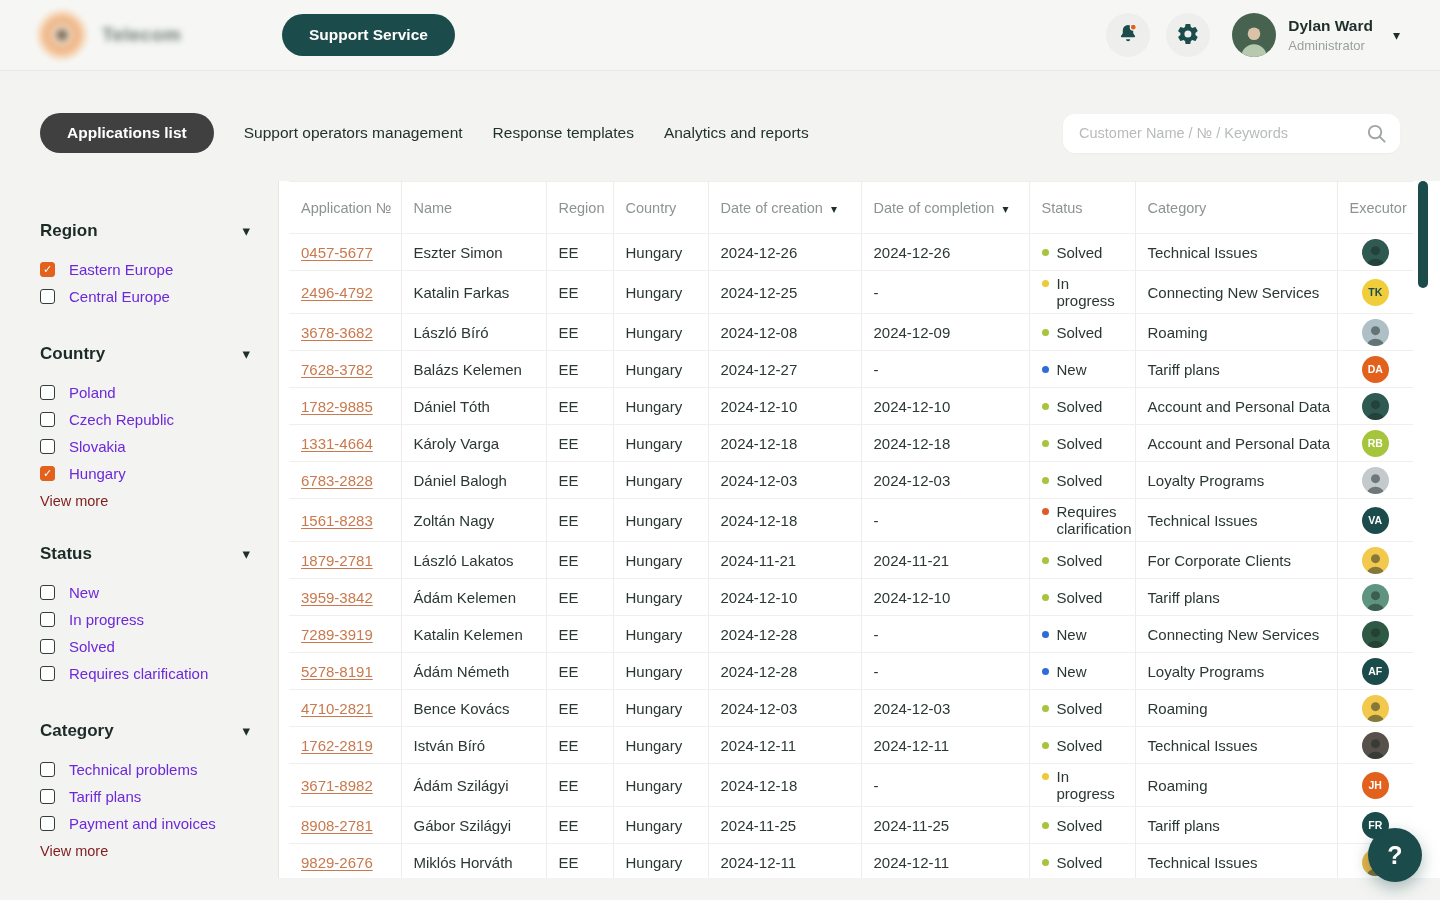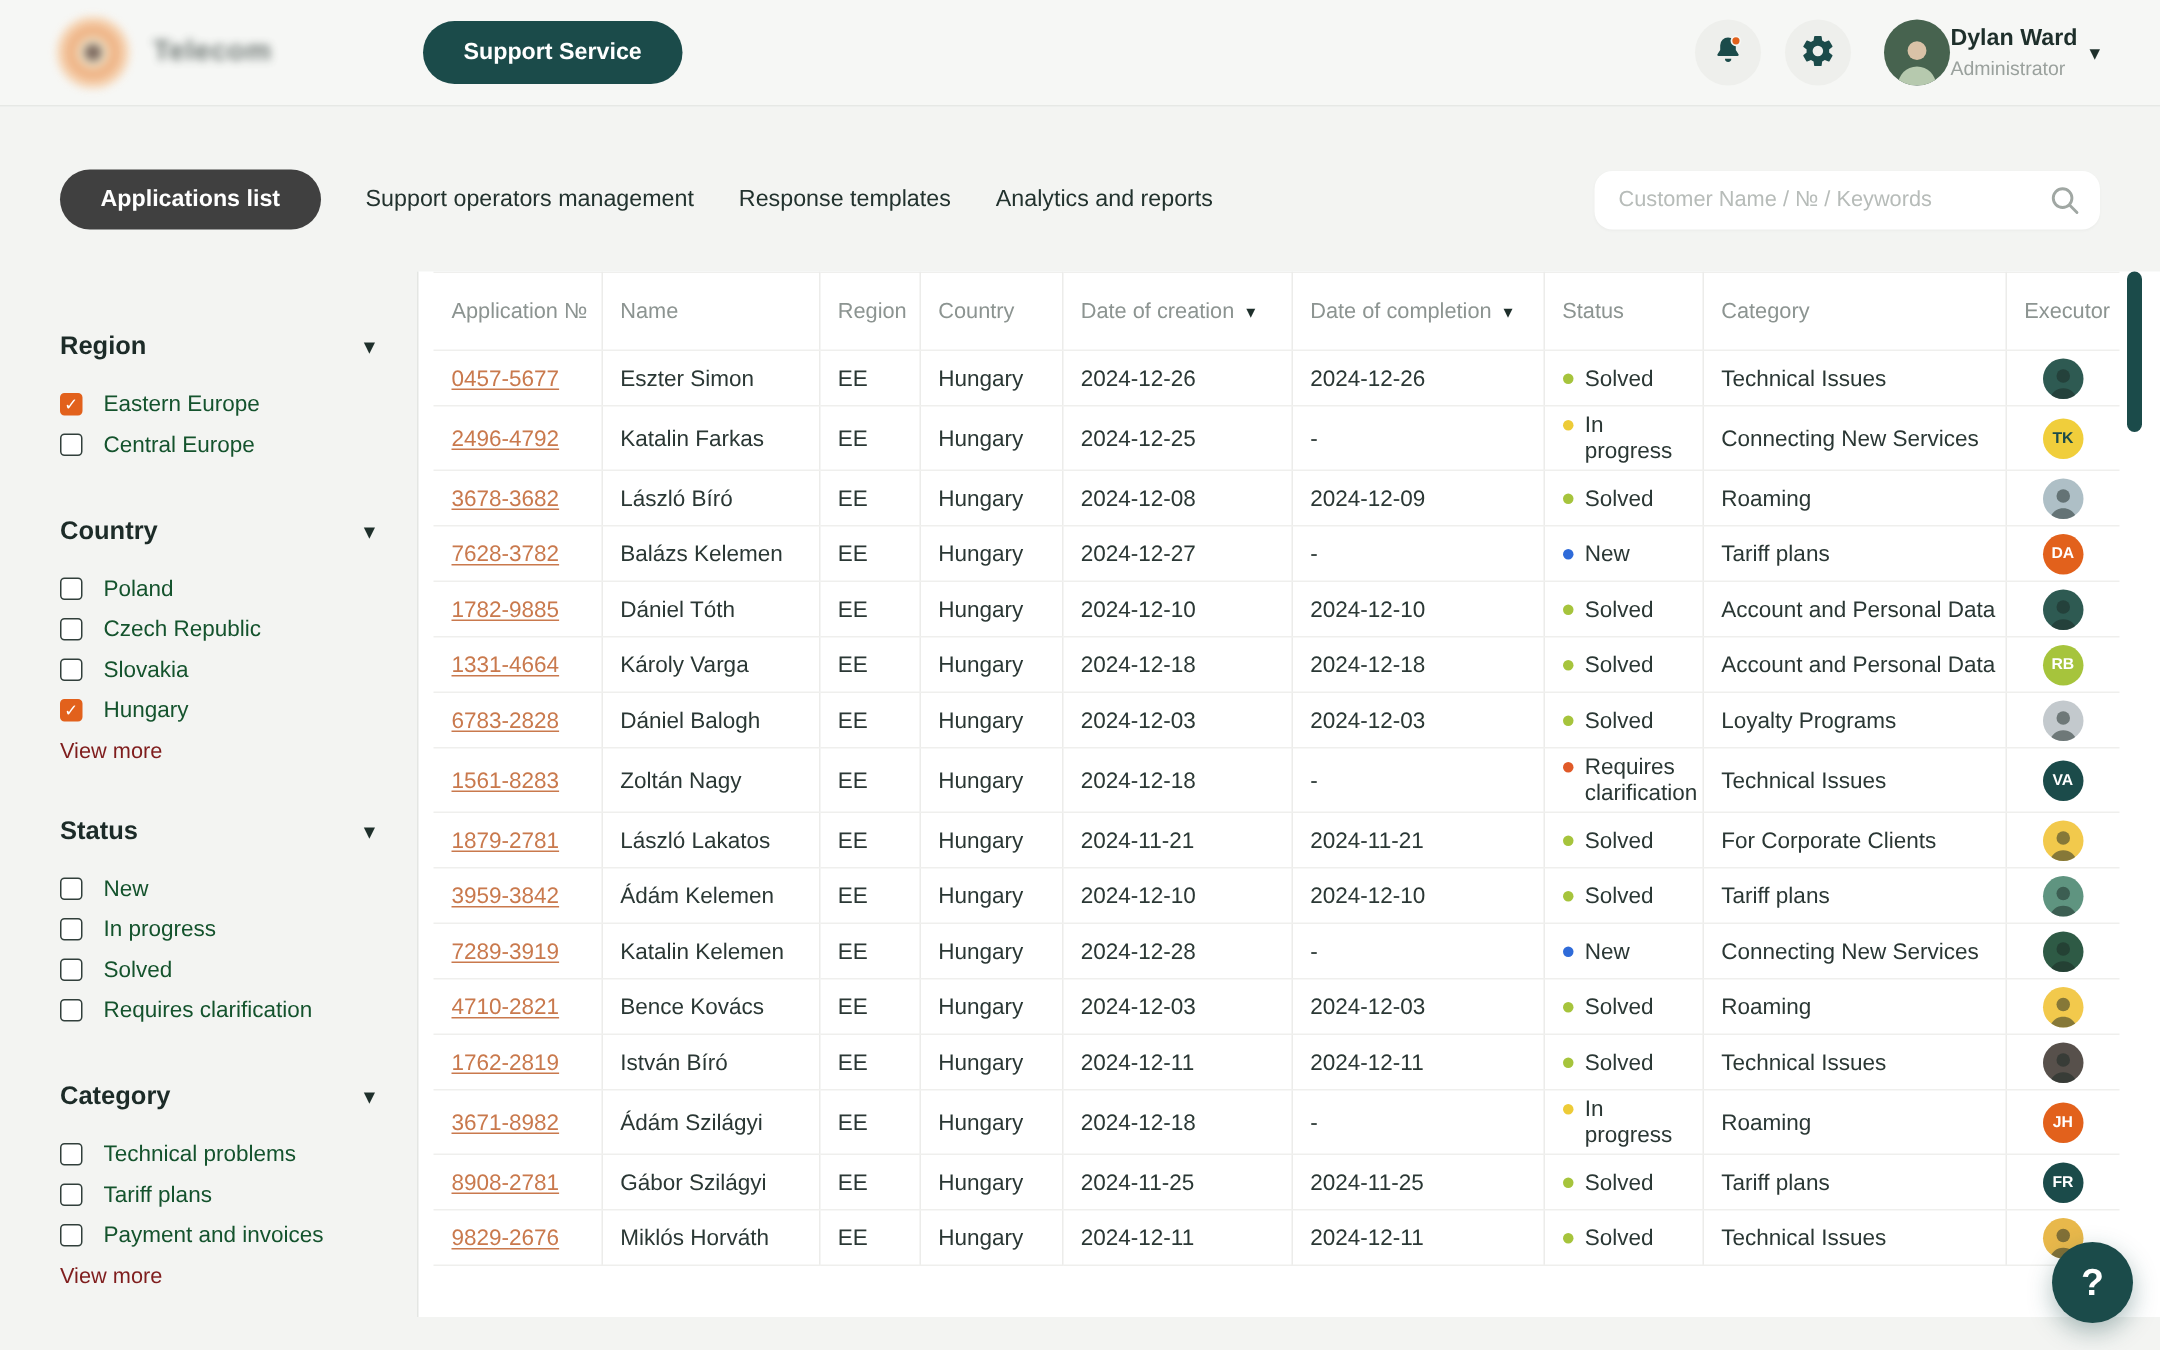--- a/index.html
+++ b/index.html
@@ -27,21 +27,21 @@
   .support-btn {
     margin-left:32px; background:#1b4b4a; color:#fff; border:none; cursor:pointer;
     font-family:inherit; font-size:15.5px; font-weight:bold;
     padding:12px 27px; border-radius:22px; white-space:nowrap;
   }
   .top-right { margin-left:auto; display:flex; align-items:center; gap:16px; }
   .icon-btn {
     width:44px; height:44px; border-radius:50%; background:#eeefec;
     display:flex; align-items:center; justify-content:center; cursor:pointer; border:none;
   }
-  .user-chip { display:flex; align-items:center; margin-left:6px; cursor:pointer; }
+  .user-chip { display:flex; align-items:center; gap:12px; margin-left:6px; cursor:pointer; }
   .user-avatar {
     width:44px; height:44px; border-radius:50%; background:#47634f; overflow:hidden;
     display:flex; align-items:flex-end; justify-content:center;
   }
   .user-meta { line-height:1.2; }
   .user-name { font-size:15.5px; font-weight:bold; color:#1e2f2b; }
   .user-role { font-size:13px; color:#9aa19d; margin-top:2px; }
   .chev { color:#1e2f2b; font-size:13px; }
   .user-chev { margin-left:8px; font-size:14px; }
 
@@ -74,21 +74,21 @@
   .filter-title-text { font-size:17px; font-weight:bold; color:#1c2b28; }
   .filter-title .chev { font-size:15px; }
   .filter-options { margin-top:12px; }
   .filter-option { display:flex; align-items:center; gap:14px; height:27px; cursor:pointer; }
   .cb {
     width:15px; height:15px; border:1.6px solid #313f3b; border-radius:3px; background:#fff;
     display:flex; align-items:center; justify-content:center;
     font-size:11px; color:#fff; flex:0 0 auto;
   }
   .cb.checked { background:#e2611c; border-color:#e2611c; }
-  .opt-label { font-size:15px; color:#14532d; }
+  .opt-label { font-size:15px; color:#6d28d9; }
   .view-more {
     display:inline-block; margin-top:6px; font-size:14.5px; color:#7f1d1d;
     text-decoration-style:dashed; text-underline-offset:3px; cursor:pointer;
   }
 
   
   .table-panel {
     position:absolute; left:278px; top:181px; width:1162px; height:697px;
     background:#fff; border-left:1px solid #e4e6e3; overflow:hidden;
   }
@@ -528,20 +528,38 @@
        <td class="exec-cell">
             <span class="avatar" style="background:#2E5A45">
               <svg width="27" height="27" viewBox="0 0 24 24">
                 <circle cx="12" cy="8.6" r="4" fill="rgba(25,40,36,.5)"></circle>
                 <path d="M3.8 24c0-4.6 3.7-8.2 8.2-8.2s8.2 3.6 8.2 8.2z" fill="rgba(25,40,36,.5)"></path>
               </svg>
             </span>
           </td>
      </tr>
         <tr>
+       <td><a class="app-link">5278-8191</a></td>
+       <td>Ádám Németh</td>
+       <td>EE</td>
+       <td>Hungary</td>
+       <td>2024-12-28</td>
+       <td>-</td>
+       <td class="wrap-cell">
+         <div class="status">
+              <span class="dot" style="background:#2F6BD9"></span>
+              <span class="status-text">New</span>
+            </div>
+       </td>
+       <td>Loyalty Programs</td>
+       <td class="exec-cell">
+            <span class="avatar" style="background:#1B4B4A;color:#FFFFFF">AF</span>
+          </td>
+     </tr>
+        <tr>
        <td><a class="app-link">4710-2821</a></td>
        <td>Bence Kovács</td>
        <td>EE</td>
        <td>Hungary</td>
        <td>2024-12-03</td>
        <td>2024-12-03</td>
        <td class="wrap-cell">
          <div class="status">
               <span class="dot" style="background:#A6C43C"></span>
               <span class="status-text">Solved</span>

